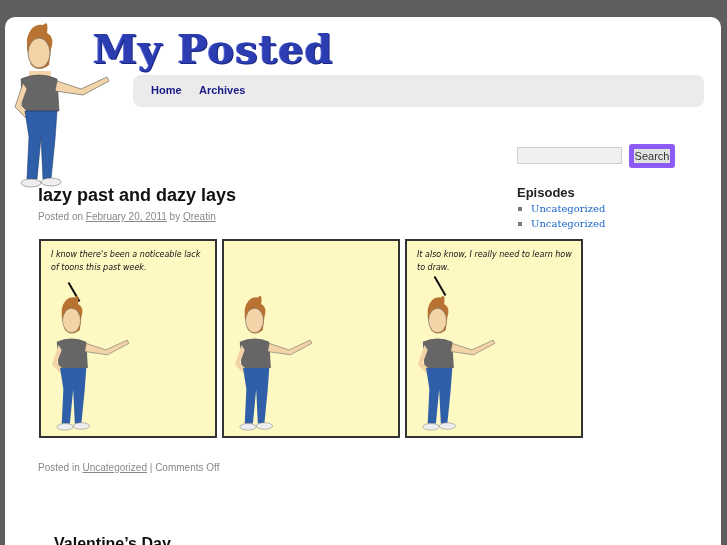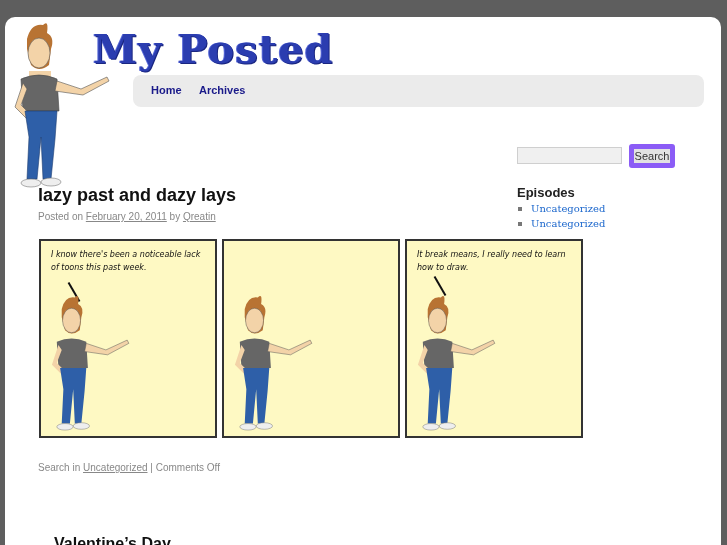--- a/index.html
+++ b/index.html
@@ -121,35 +121,35 @@
       <path d="M12 60 Q30 52 48 60 L50 92 L14 92 Z" fill="#666"></path>
       <path d="M48 62 L72 70 L98 58 L100 62 L74 76 L46 72 Z" fill="#f3d3a8" stroke="#555" stroke-width="0.6"></path>
       <path d="M14 64 L6 88 L18 100 L20 94 L12 86 L18 70 Z" fill="#f3d3a8"></path>
       <path d="M16 92 L48 92 L46 120 L42 160 L34 160 L32 118 L28 160 L18 160 L20 118 Z" fill="#2e5fa8"></path>
       <ellipse cx="22" cy="164" rx="10" ry="4" fill="#eee" stroke="#777" stroke-width="0.6"></ellipse>
       <ellipse cx="42" cy="163" rx="10" ry="4" fill="#eee" stroke="#777" stroke-width="0.6"></ellipse>
     </svg>
   </div>
 
   <div class="panel" style="left:400px;">
-    <div class="speech">It break means, I really need to learn how to draw.</div>
+    <div class="speech">It also know, I really need to learn how to draw.</div>
     <div class="tail" style="left:32px; top:34px;"></div>
     <svg width="90" height="148" viewBox="0 0 110 172">
       <path d="M18 20 Q22 4 34 6 Q40 0 38 14 Q46 18 42 30 L40 46 Q30 54 22 46 L18 30 Z" fill="#b87333"></path>
       <ellipse cx="30" cy="34" rx="11" ry="15" fill="#f3d3a8" stroke="#555" stroke-width="0.6"></ellipse>
       <path d="M12 60 Q30 52 48 60 L50 92 L14 92 Z" fill="#666"></path>
       <path d="M48 62 L72 70 L98 58 L100 62 L74 76 L46 72 Z" fill="#f3d3a8" stroke="#555" stroke-width="0.6"></path>
       <path d="M14 64 L6 88 L18 100 L20 94 L12 86 L18 70 Z" fill="#f3d3a8"></path>
       <path d="M16 92 L48 92 L46 120 L42 160 L34 160 L32 118 L28 160 L18 160 L20 118 Z" fill="#2e5fa8"></path>
       <ellipse cx="22" cy="164" rx="10" ry="4" fill="#eee" stroke="#777" stroke-width="0.6"></ellipse>
       <ellipse cx="42" cy="163" rx="10" ry="4" fill="#eee" stroke="#777" stroke-width="0.6"></ellipse>
     </svg>
   </div>
 
   <div class="meta" style="left:33px; top:445px;">
-    <span>Search in</span>
+    <span>Posted in</span>
     <a href="#">Uncategorized</a>
     <span>|</span>
     <span>Comments Off</span>
   </div>
 
   <h2 class="post-title2">Valentine’s Day</h2>
 </div>
 
 </body></html>

